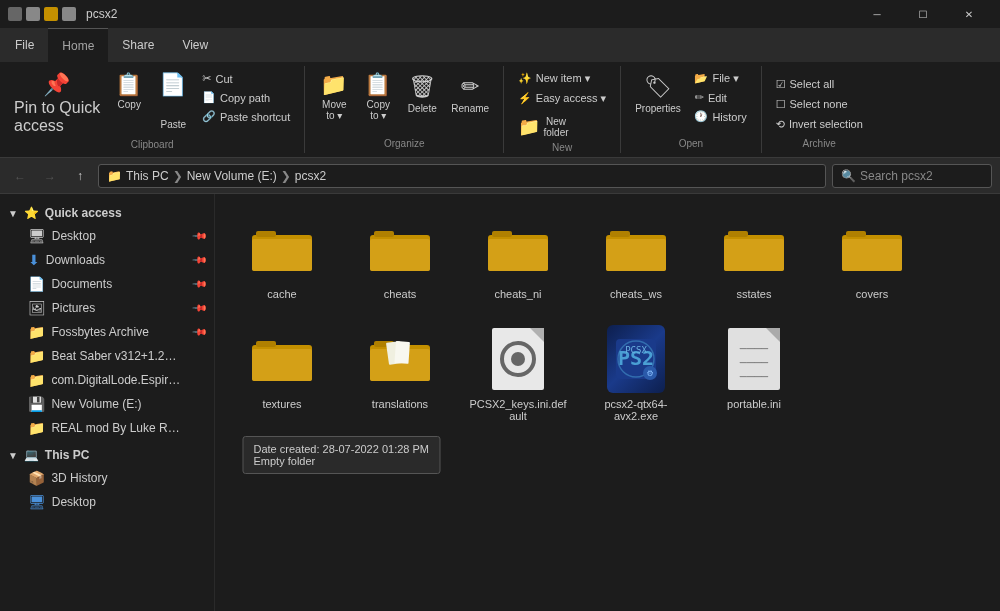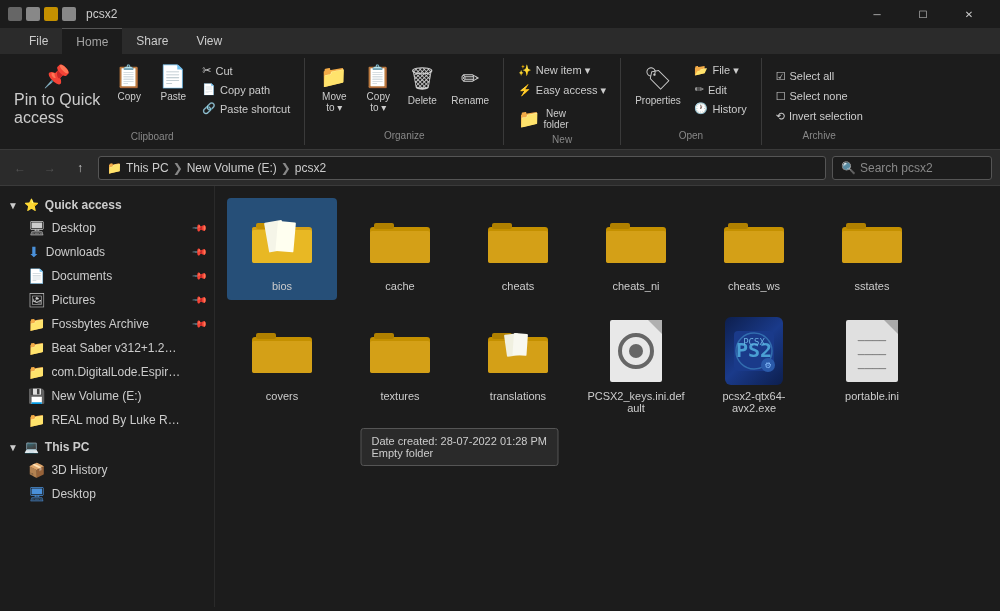--- a/index.html
+++ b/index.html
@@ -30,25 +30,25 @@
     #title-bar .win-btn {
       width: 46px; height: 28px;
       display: flex; align-items: center; justify-content: center;
       color: #ccc;
       cursor: pointer;
       font-size: 10px;
     }
 
     
     #ribbon-tabs {
-      height: 26px;
+      height: 34px;
       background: #2b2b2b;
       display: flex;
       align-items: flex-end;
-      padding-left: 15px;
+      padding-left: 1px;
     }
     .ribbon-tab {
       padding: 6px 14px;
       cursor: pointer;
       font-size: 12px;
       color: #ccc;
       border: none;
       background: transparent;
       height: 100%;
       display: flex; align-items: center;
@@ -329,21 +329,21 @@
         <span class="icon">📌</span>
         <span style="font-size:16px;white-space:pre-line;text-align:left;">Pin to Quick
 access</span>
       </div>
       <div class="ribbon-btn">
         <span class="icon">📋</span>
         <span style="font-size:10px;">Copy</span>
       </div>
       <div class="ribbon-btn">
         <span class="icon">📄</span>
-        <span style="font-size:10px;">Paste</span>
+        <span style="font-size:10px;margin-top:20px;">Paste</span>
       </div>
       <div class="ribbon-group-col">
         <div class="ribbon-btn-small">
           <span>✂</span>
           <span>Cut</span>
         </div>
         <div class="ribbon-btn-small">
           <span>📄</span>
           <span>Copy path</span>
         </div>
@@ -526,34 +526,20 @@
     </div>
     <div class="sidebar-item">
       <span class="sidebar-item-icon" style="color:#4a90d9;">🖥</span>
       <span>Desktop</span>
     </div>
   </div>
 
   <div id="file-content">
     <div class="files-grid">
 
-      <div class="file-item selected">
-        <div class="file-icon">
-          <svg class="folder-svg-open" viewBox="0 0 64 56" fill="none" xmlns="http://www.w3.org/2000/svg">
-            <rect x="2" y="14" width="26" height="4" rx="2" fill="#c49000"></rect>
-            <rect x="2" y="14" width="60" height="36" rx="3" fill="#d4a017"></rect>
-            <rect x="6" y="10" width="20" height="6" rx="2" fill="#c49000"></rect>
-            <rect x="2" y="17" width="60" height="33" rx="2" fill="#e8b824"></rect>
-
-            <rect x="14" y="10" width="18" height="30" rx="1" fill="#f5f5e8" transform="rotate(-10 14 10)"></rect>
-            <rect x="28" y="8" width="18" height="30" rx="1" fill="#fffff0" transform="rotate(5 28 8)"></rect>
-          </svg>
-        </div>
-        <span class="file-label">bios</span>
-      </div>
 
       <div class="file-item">
         <div class="file-icon">
           <svg class="folder-svg" viewBox="0 0 64 56" fill="none" xmlns="http://www.w3.org/2000/svg">
             <rect x="2" y="14" width="60" height="36" rx="3" fill="#c49000"></rect>
             <rect x="6" y="10" width="20" height="6" rx="2" fill="#b08000"></rect>
             <rect x="2" y="18" width="60" height="32" rx="2" fill="#d4a017"></rect>
           </svg>
         </div>
         <span class="file-label">cache</span>

